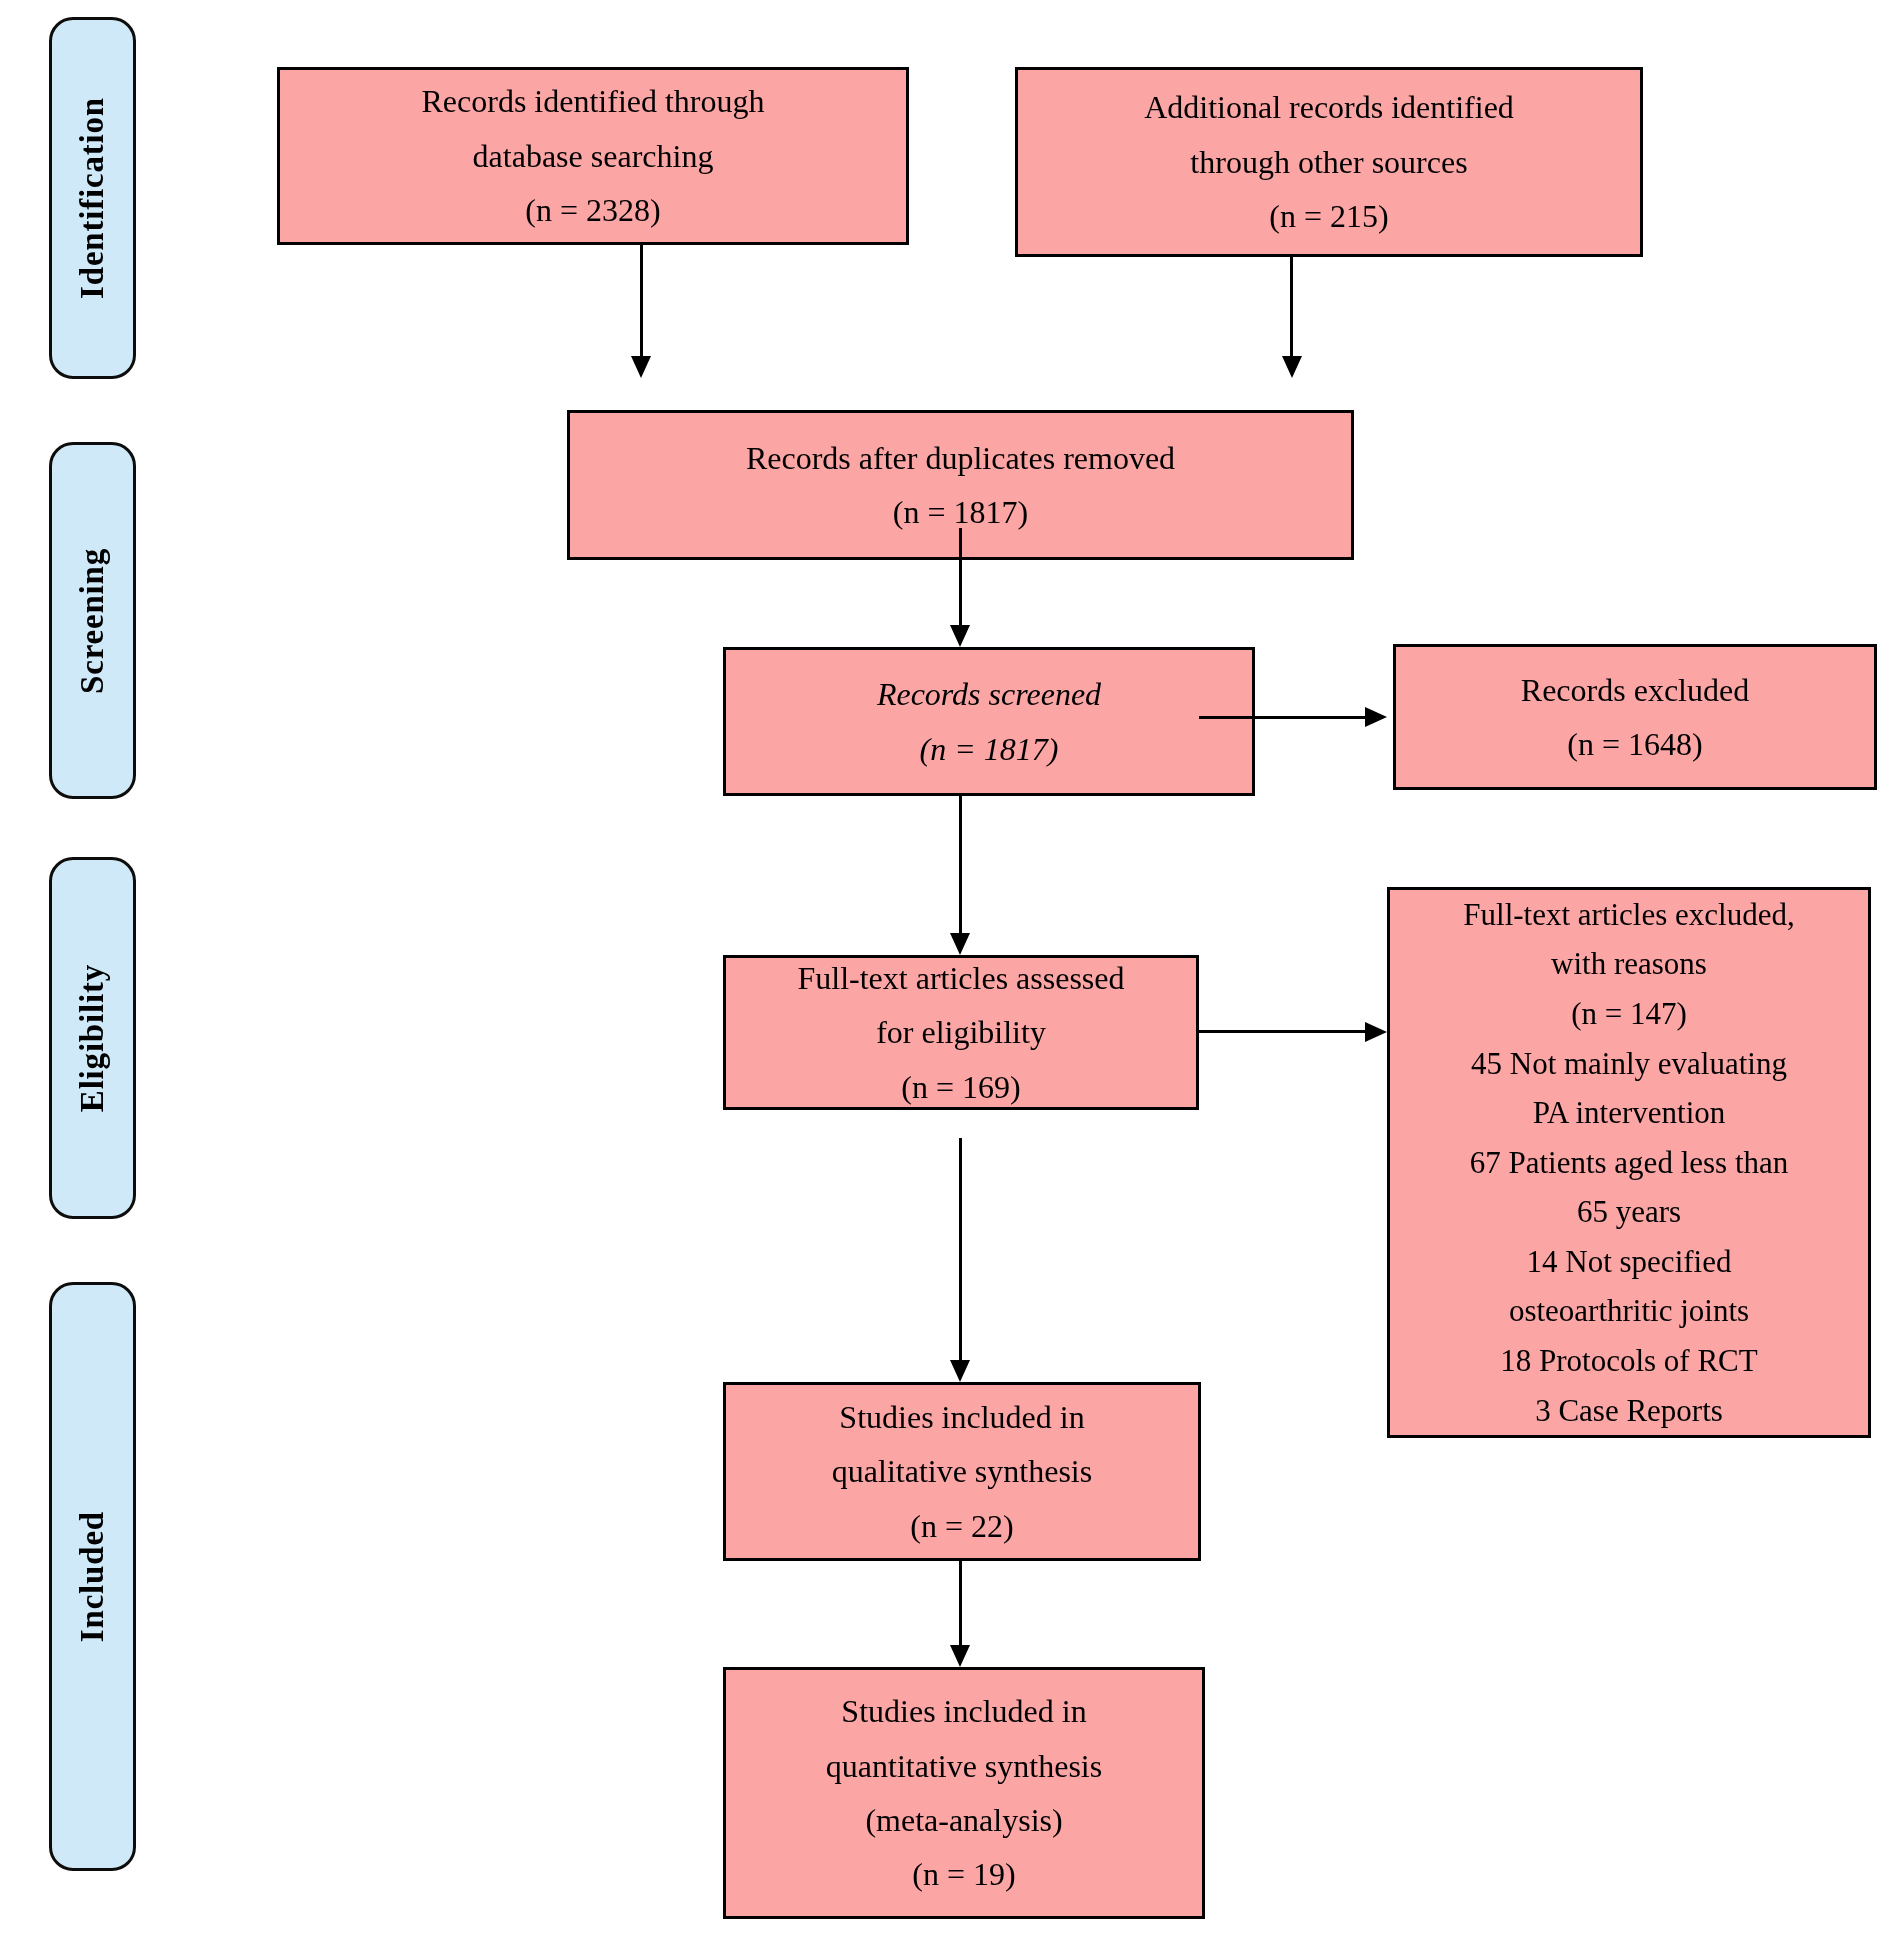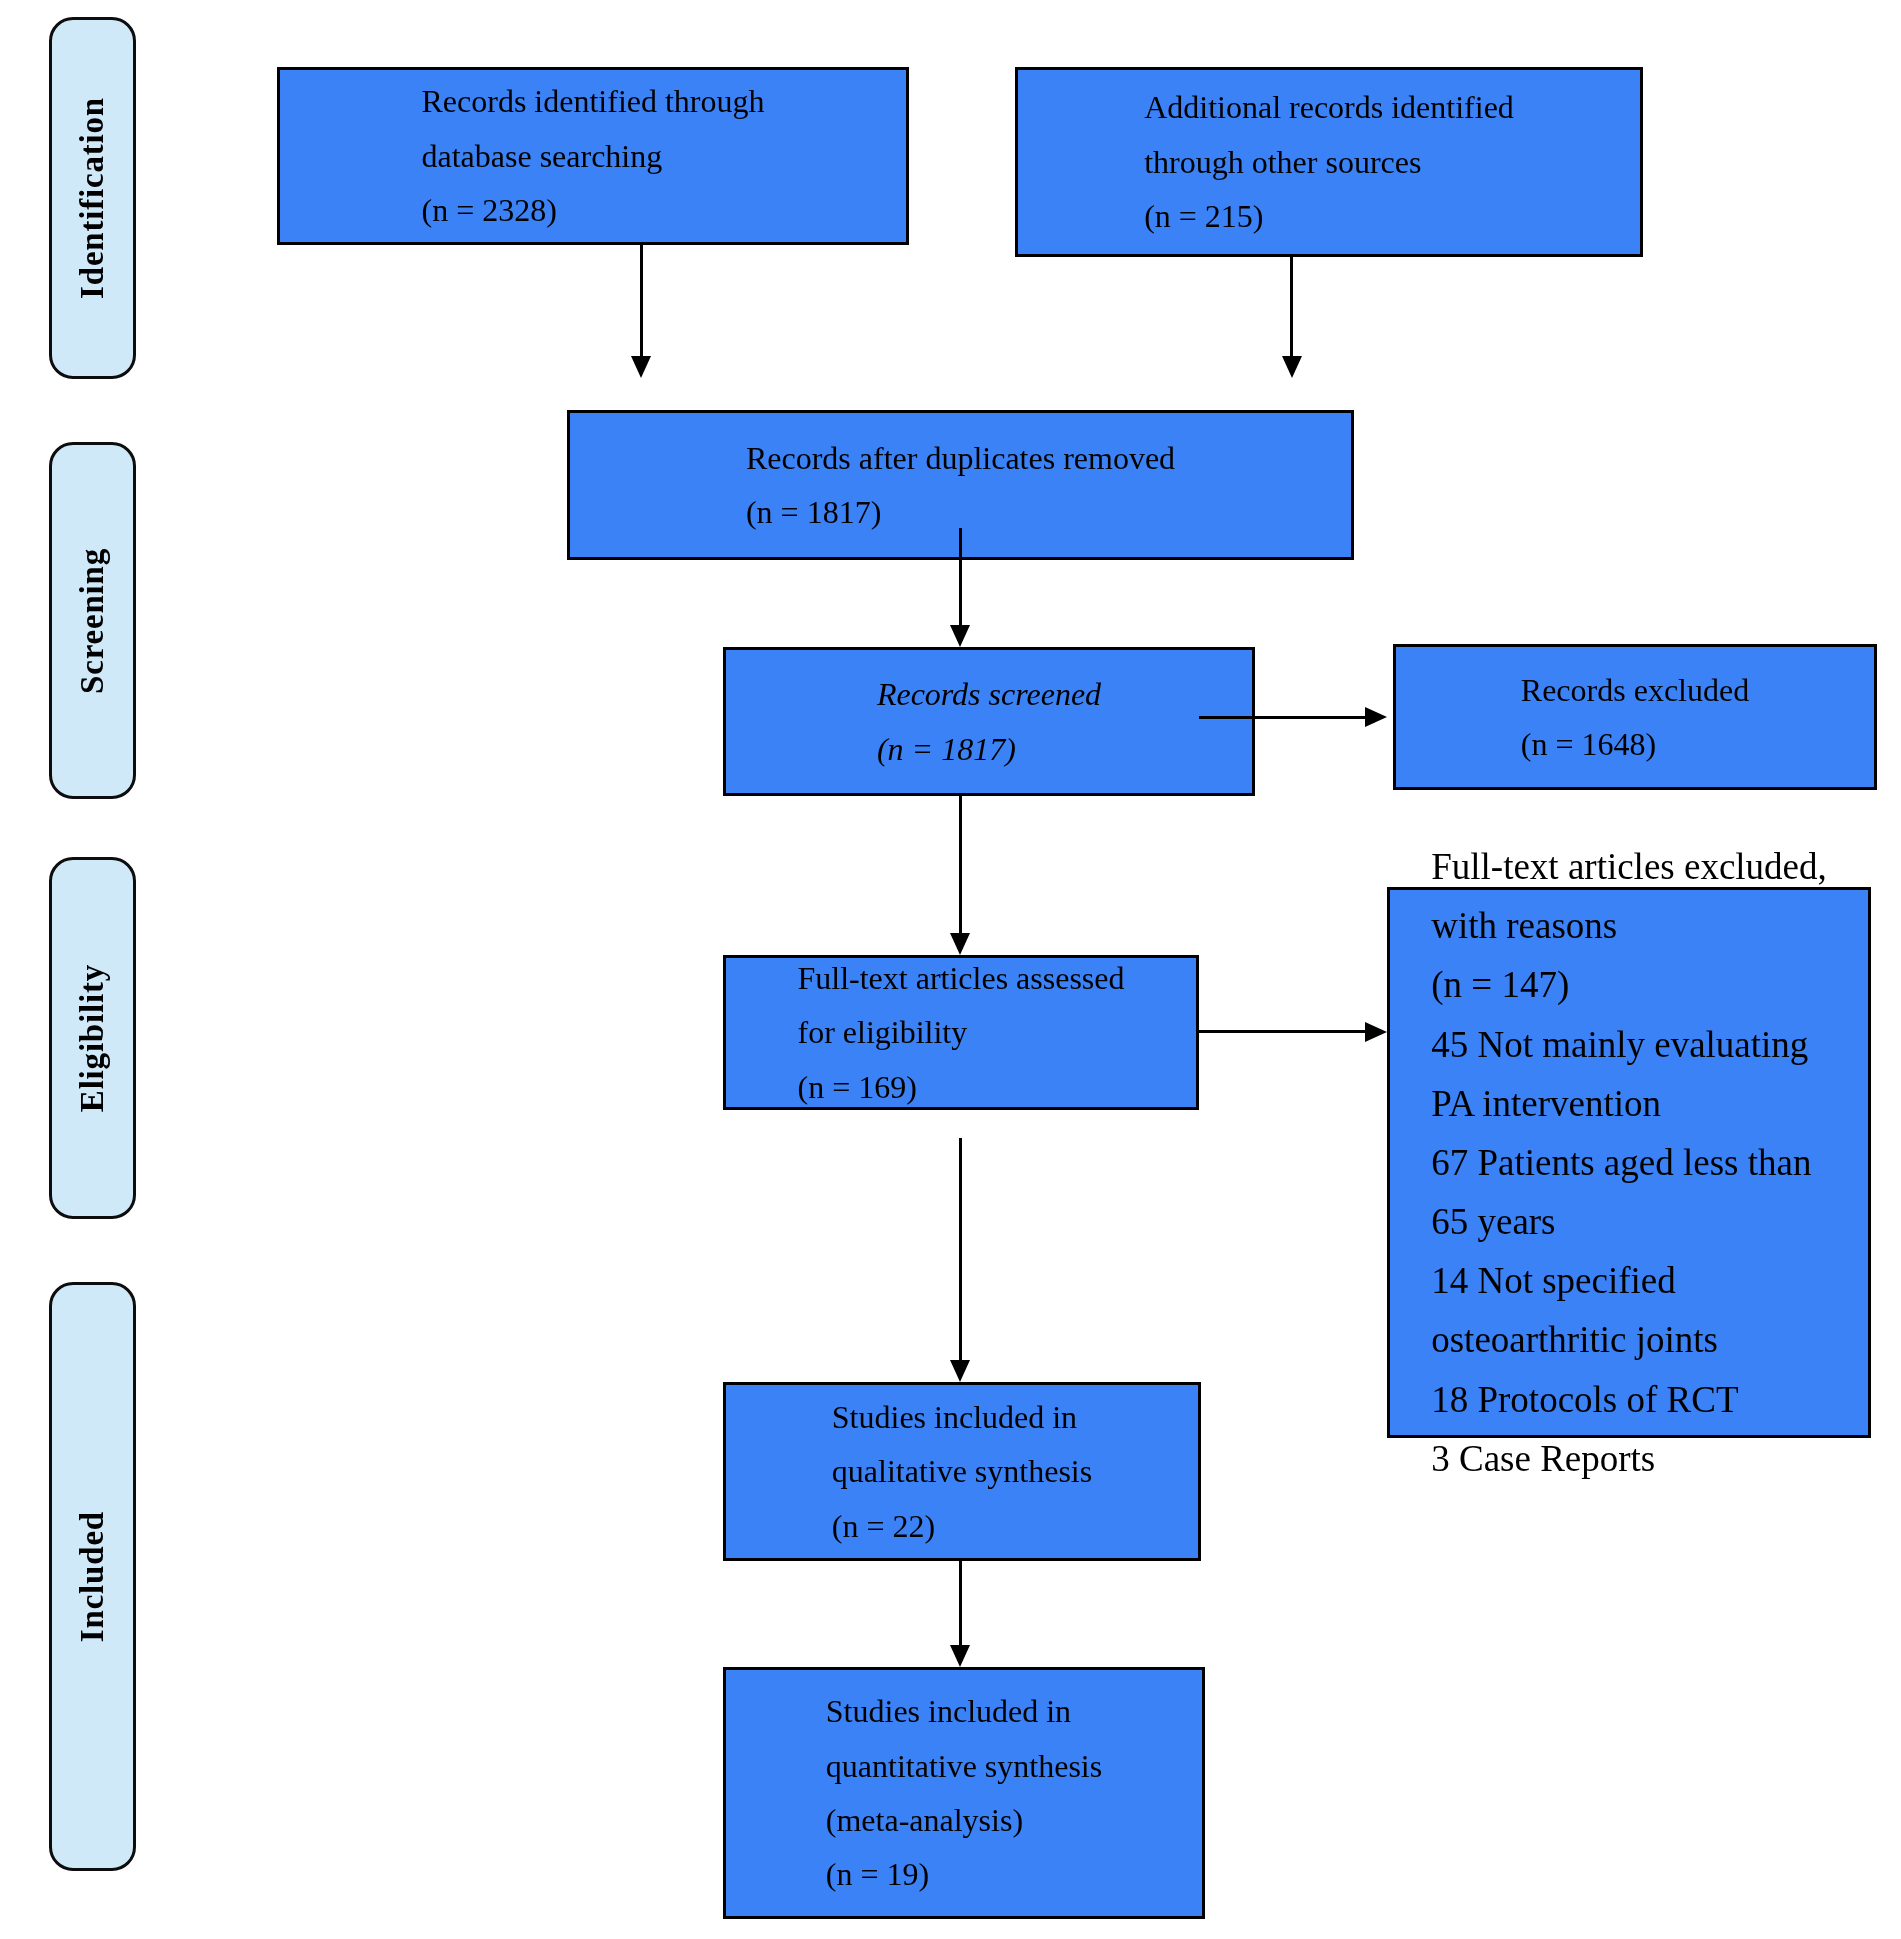--- a/index.html
+++ b/index.html
@@ -12,26 +12,26 @@
     position:absolute; left:49px; width:87px; box-sizing:border-box;
     background:#cfe9f9; border:3.2px solid #0d0d0d; border-radius:24px;
     display:flex; align-items:center; justify-content:center;
   }
   .stage-label {
     writing-mode:vertical-rl; transform:rotate(180deg);
     font-weight:bold; font-size:33px; letter-spacing:0.8px; white-space:nowrap;
   }
   
   .fbox {
-    position:absolute; box-sizing:border-box; background:#3b82f6;
+    position:absolute; box-sizing:border-box; background:#fca5a5;
     border:3.2px solid #000000; display:flex; align-items:center; justify-content:center;
-    text-align:left;
+    text-align:center;
   }
   .btext { white-space:pre-line; font-size:32px; line-height:1.7; }
-  .fbox.dense .btext { font-size:37px; line-height:1.6; }
+  .fbox.dense .btext { font-size:31px; line-height:1.6; }
   
   .vline { position:absolute; width:3.2px; background:#000000; }
   .hline { position:absolute; height:3.2px; background:#000000; }
   .head-down {
     position:absolute; width:0; height:0;
     border-left:10.3px solid transparent; border-right:10.3px solid transparent;
     border-top:22px solid #000000;
   }
   .head-right {
     position:absolute; width:0; height:0;

